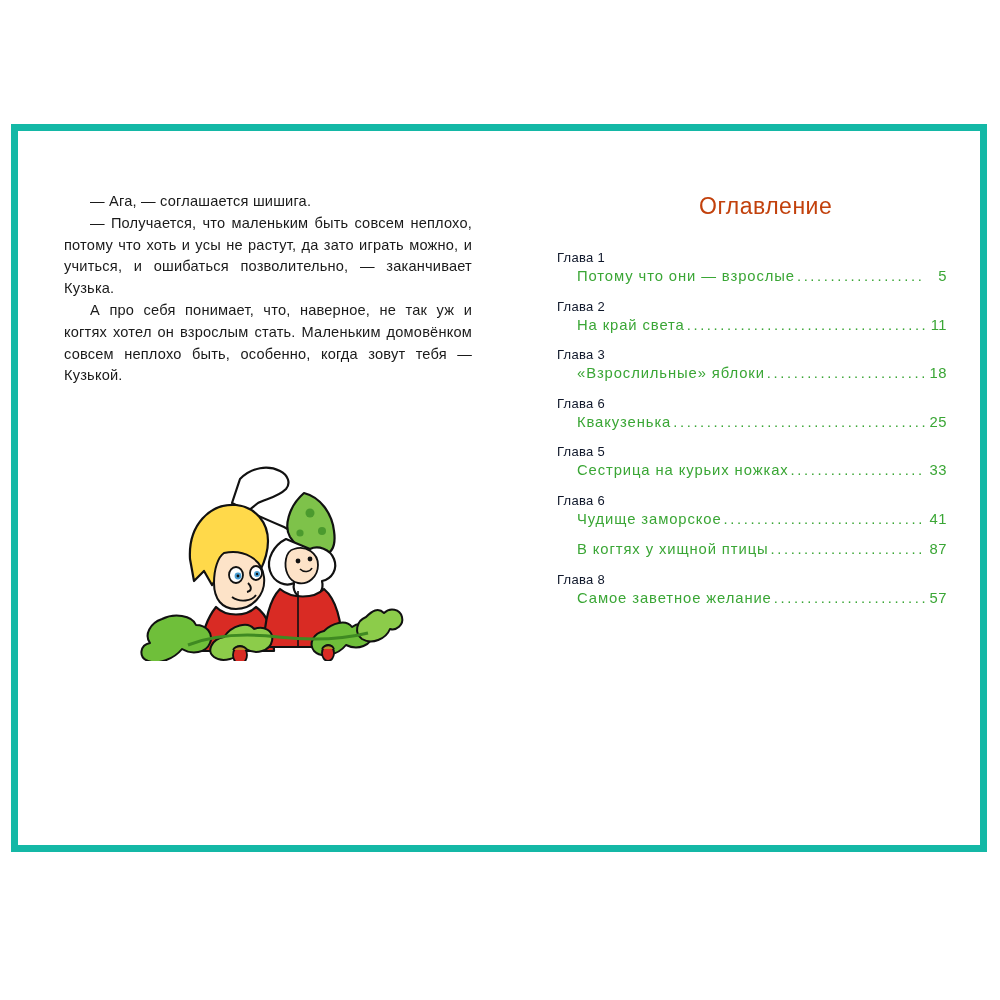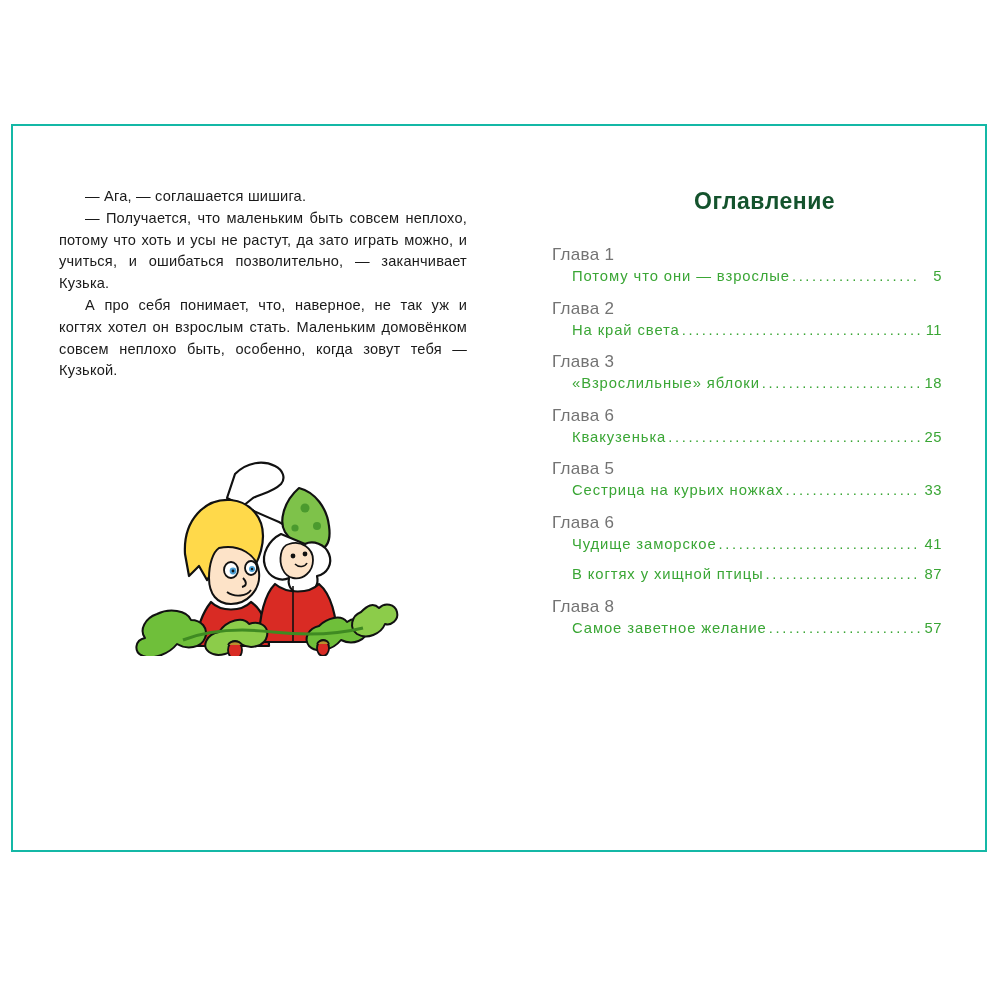--- a/index.html
+++ b/index.html
@@ -12,21 +12,21 @@
     height: 1000px;
     font-family: "Liberation Sans", sans-serif;
     overflow: hidden;
   }
   .page-spread {
     position: absolute;
     left: 11px;
     top: 124px;
     width: 976px;
     height: 728px;
-    border: 2px solid #14b8a6;
+    border: 7px solid #14b8a6;
     background: #ffffff;
     box-sizing: border-box;
   }
   
   .left-page {
     position: absolute;
     left: 0;
     top: 0;
     width: 488px;
     height: 726px;
@@ -60,36 +60,36 @@
     left: 488px;
     top: 0;
     width: 488px;
     height: 726px;
   }
   .toc-title {
     position: absolute;
     left: 193px;
     top: 62px;
     font-size: 23px;
-    font-weight: bold;
-    color: #14532d;
+    font-weight: normal;
+    color: #c2410c;
     letter-spacing: 0.5px;
   }
   .toc-list {
     position: absolute;
     left: 51px;
     top: 119px;
     width: 390px;
   }
   .toc-entry {
     margin-bottom: 14.5px;
   }
   .chapter-label {
-    font-size: 17px;
-    color: #737373;
+    font-size: 13px;
+    color: #0f172a;
     letter-spacing: 0.3px;
     margin-bottom: 3px;
   }
   .chapter-line {
     display: flex;
     align-items: baseline;
     font-size: 14.8px;
     color: #3aa635;
     letter-spacing: 0.9px;
     margin-left: 20px;

